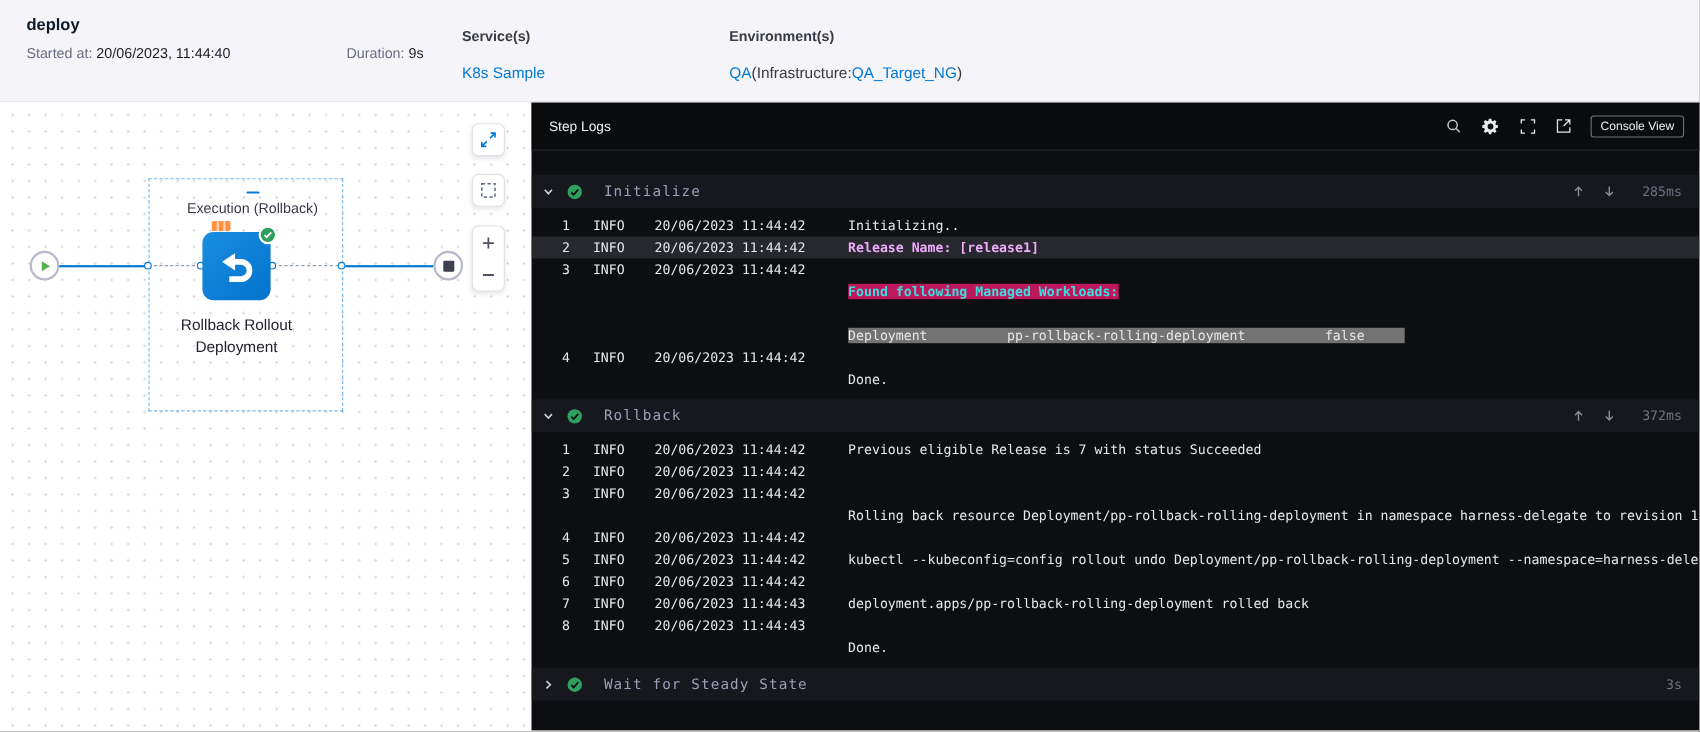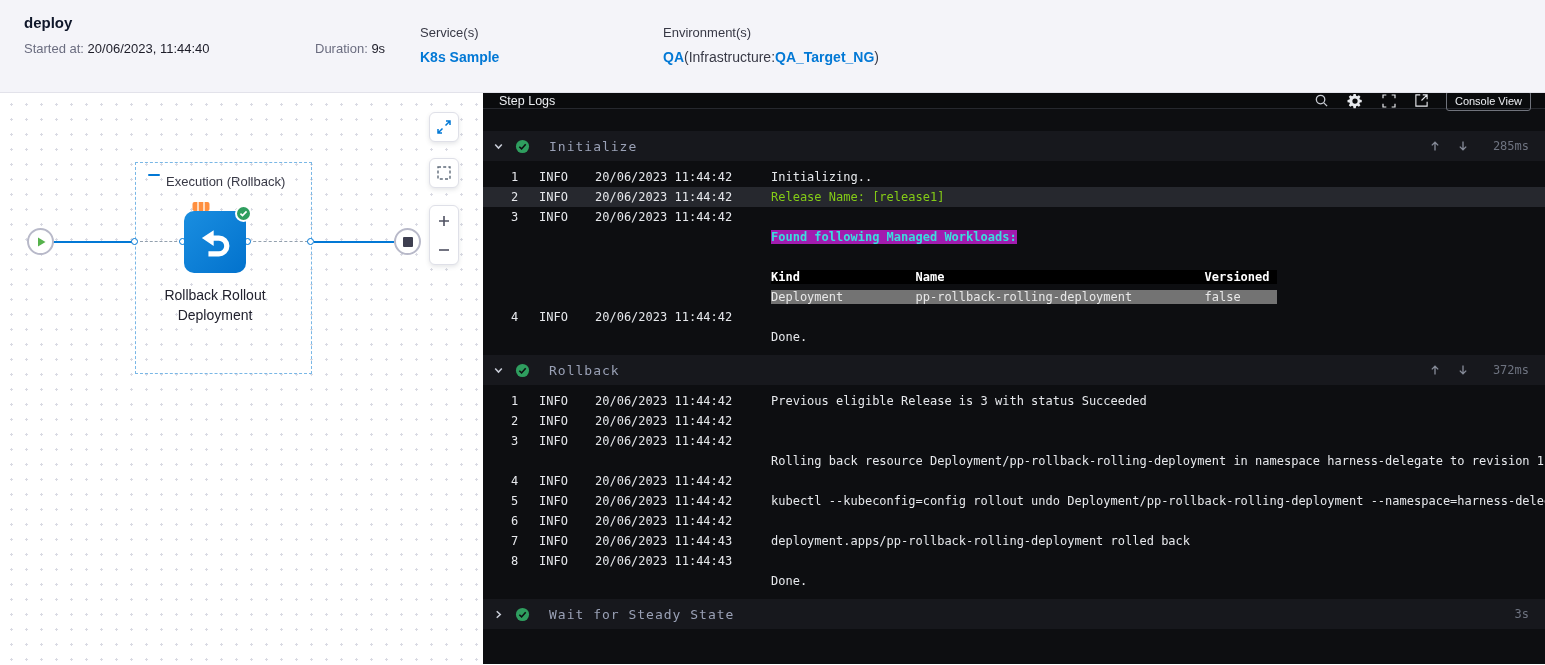--- a/index.html
+++ b/index.html
@@ -8,36 +8,36 @@
 
   
   .top-header { position:relative; width:100%; height:93px; background:#f4f4f9;
     border-bottom:1px solid #e2e2ea; }
   .h-title { position:absolute; left:24px; top:14px; font-size:15px; font-weight:700; color:#0f172a; }
   .h-line { position:absolute; top:41px; font-size:13px; color:#6b6d80; }
   .h-line .val { color:#1c1c28; }
   .h-started { left:24px; }
   .h-duration { left:315px; }
   .h-col { position:absolute; top:25px; }
-  .h-col .lbl { font-size:13px; font-weight:400; color:#383946; display:block; margin-bottom:8px; }
-  .h-col .link { font-size:14px; color:#0278d5; cursor:pointer;font-weight:bold; }
+  .h-col .lbl { font-size:13px; font-weight:700; color:#383946; display:block; margin-bottom:18px; }
+  .h-col .link { font-size:14px; color:#0278d5; cursor:pointer; }
   .h-col .plain { font-size:14px; color:#383946; }
   .h-services { left:420px; }
   .h-env { left:663px; }
 
   
   .main { display:flex; width:100%; height:571px; }
 
   
   .canvas { position:relative; width:483px; height:100%; background:#fff; overflow:hidden;
     background-image:radial-gradient(circle,#d9dae3 1px,transparent 1.3px);
     background-size:15px 15px; background-position:4px 4px; }
   .group-box { position:absolute; left:135px; top:69px; width:177px; height:212px;
     border:1px dashed #79b7e6; }
-  .group-label { display:flex; align-items:flex-start; gap:6px; padding:11px 0 0 12px; }
+  .group-label { display:flex; align-items:center; gap:6px; padding:11px 0 0 12px;flex-direction:column; }
   .group-label .txt { font-size:13px; color:#383946; }
   .minus-glyph { display:inline-block; width:12px; height:2px; background:#0278d5; border-radius:1px; }
 
   .edge { position:absolute; height:0; }
   .edge.solid { border-top:2px solid #0278d5; }
   .edge.dashed { border-top:1px dashed #93a0ae; }
   .port { position:absolute; width:7px; height:7px; border-radius:50%;
     background:#fff; border:1.5px solid #0278d5; }
 
   .node-circle { position:absolute; width:27px; height:27px; border-radius:50%;
@@ -55,21 +55,21 @@
 
   .cv-btn { position:absolute; width:30px; height:30px; background:#fff; border:1px solid #dfe0e8;
     border-radius:6px; display:flex; align-items:center; justify-content:center; cursor:pointer;
     box-shadow:0 2px 4px rgba(96,97,112,.16); }
   .zoom-group { position:absolute; right:24px; top:112px; width:30px; background:#fff;
     border:1px solid #dfe0e8; border-radius:6px; box-shadow:0 2px 4px rgba(96,97,112,.16); }
   .zoom-group .zbtn { width:28px; height:29px; display:flex; align-items:center; justify-content:center; cursor:pointer; }
 
   
   .console { flex:1; height:100%; background:#0d0e11; display:flex; flex-direction:column; min-width:0; }
-  .console-header { height:16px; flex:none; display:flex; align-items:center;
+  .console-header { height:44px; flex:none; display:flex; align-items:center;
     padding:0 14px 0 16px; border-bottom:1px solid #26282e; background:#0a0b0d; }
   .console-title { font-size:12.5px; color:#eceef2; }
   .console-tools { margin-left:auto; display:flex; align-items:center; gap:17px; }
   .tool-icon { display:flex; align-items:center; cursor:pointer; }
   .console-view-btn { font-size:11px; color:#eceef2; border:1px solid #70737c; border-radius:3px;
     padding:3px 8px; background:transparent; cursor:pointer; white-space:nowrap;
     font-family:"Liberation Sans",sans-serif; }
 
   .log-scroll { flex:1; overflow:hidden; padding-top:22px; }
 
@@ -85,22 +85,22 @@
   .arrow { display:flex; cursor:pointer; }
 
   .log-body { padding:6px 0 8px 0; }
   .log-line { display:grid; grid-template-columns:16px 44px 164px 1fr; column-gap:12px;
     padding-left:28px; height:20px; line-height:20px;
     font-family:"DejaVu Sans Mono",monospace; font-size:12px; color:#e6e8ec;
     white-space:pre; overflow:hidden; }
   .log-line.hl-row { background:#26282e; }
   .c-msg { overflow:hidden; }
   .c-msg > span { white-space:pre; }
-  .c-msg.hl > span { color:#84cc16; font-weight:400; }
-  .c-msg.cyan > span { color:#3adede; font-weight:700; background:#a21caf; }
+  .c-msg.hl > span { color:#f0abfc; font-weight:700; }
+  .c-msg.cyan > span { color:#3adede; font-weight:700; background:#be185d; }
   .c-msg.thead > span { color:#ffffff; font-weight:700; background:#000; }
   .c-msg.trow > span { color:#e8e8e8; background:#737373; }
 </style>
 </head>
 <body>
 
 <div class="top-header">
   <div class="h-title">deploy</div>
   <div class="h-line h-started">
     <span>Started at: </span><span class="val">20/06/2023, 11:44:40</span>
@@ -249,21 +249,20 @@
             </span>
             <span class="sec-duration">285ms</span>
           </span>
         </div>
         <div class="log-body">
           <div class="log-line"><span class="c-num">1</span><span class="c-lvl">INFO</span><span class="c-time">20/06/2023 11:44:42</span><span class="c-msg plain"><span>Initializing..</span></span></div>
           <div class="log-line hl-row"><span class="c-num">2</span><span class="c-lvl">INFO</span><span class="c-time">20/06/2023 11:44:42</span><span class="c-msg hl"><span>Release Name: [release1]</span></span></div>
           <div class="log-line"><span class="c-num">3</span><span class="c-lvl">INFO</span><span class="c-time">20/06/2023 11:44:42</span><span class="c-msg plain"><span></span></span></div>
           <div class="log-line"><span class="c-num"></span><span class="c-lvl"></span><span class="c-time"></span><span class="c-msg cyan"><span>Found following Managed Workloads:</span></span></div>
           <div class="log-line"><span class="c-num"></span><span class="c-lvl"></span><span class="c-time"></span><span class="c-msg plain"><span></span></span></div>
-          <div class="log-line"><span class="c-num"></span><span class="c-lvl"></span><span class="c-time"></span><span class="c-msg thead"><span>Kind                Name                                    Versioned </span></span></div>
           <div class="log-line"><span class="c-num"></span><span class="c-lvl"></span><span class="c-time"></span><span class="c-msg trow"><span>Deployment          pp-rollback-rolling-deployment          false     </span></span></div>
           <div class="log-line"><span class="c-num">4</span><span class="c-lvl">INFO</span><span class="c-time">20/06/2023 11:44:42</span><span class="c-msg plain"><span></span></span></div>
           <div class="log-line"><span class="c-num"></span><span class="c-lvl"></span><span class="c-time"></span><span class="c-msg plain"><span>Done.</span></span></div>
         </div>
         <div class="log-section-header">
           <span class="chev">
             <svg width="11" height="11" viewBox="0 0 10 10" fill="none">
               <path d="M2 3.2 L5 6.4 L8 3.2" stroke="#c9cdd8" stroke-width="1.4"></path>
             </svg>
           </span>
@@ -282,21 +281,21 @@
             </span>
             <span class="arrow">
               <svg width="12" height="12" viewBox="0 0 12 12" fill="none">
                 <path d="M6 1.5v8M2.8 6.6 6 9.8l3.2-3.2" stroke="#878c99" stroke-width="1.3"></path>
               </svg>
             </span>
             <span class="sec-duration">372ms</span>
           </span>
         </div>
         <div class="log-body">
-          <div class="log-line"><span class="c-num">1</span><span class="c-lvl">INFO</span><span class="c-time">20/06/2023 11:44:42</span><span class="c-msg plain"><span>Previous eligible Release is 3 with status Succeeded</span></span></div>
+          <div class="log-line"><span class="c-num">1</span><span class="c-lvl">INFO</span><span class="c-time">20/06/2023 11:44:42</span><span class="c-msg plain"><span>Previous eligible Release is 7 with status Succeeded</span></span></div>
           <div class="log-line"><span class="c-num">2</span><span class="c-lvl">INFO</span><span class="c-time">20/06/2023 11:44:42</span><span class="c-msg plain"><span></span></span></div>
           <div class="log-line"><span class="c-num">3</span><span class="c-lvl">INFO</span><span class="c-time">20/06/2023 11:44:42</span><span class="c-msg plain"><span></span></span></div>
           <div class="log-line"><span class="c-num"></span><span class="c-lvl"></span><span class="c-time"></span><span class="c-msg plain"><span>Rolling back resource Deployment/pp-rollback-rolling-deployment in namespace harness-delegate to revision 1</span></span></div>
           <div class="log-line"><span class="c-num">4</span><span class="c-lvl">INFO</span><span class="c-time">20/06/2023 11:44:42</span><span class="c-msg plain"><span></span></span></div>
           <div class="log-line"><span class="c-num">5</span><span class="c-lvl">INFO</span><span class="c-time">20/06/2023 11:44:42</span><span class="c-msg plain"><span>kubectl --kubeconfig=config rollout undo Deployment/pp-rollback-rolling-deployment --namespace=harness-delegate</span></span></div>
           <div class="log-line"><span class="c-num">6</span><span class="c-lvl">INFO</span><span class="c-time">20/06/2023 11:44:42</span><span class="c-msg plain"><span></span></span></div>
           <div class="log-line"><span class="c-num">7</span><span class="c-lvl">INFO</span><span class="c-time">20/06/2023 11:44:43</span><span class="c-msg plain"><span>deployment.apps/pp-rollback-rolling-deployment rolled back</span></span></div>
           <div class="log-line"><span class="c-num">8</span><span class="c-lvl">INFO</span><span class="c-time">20/06/2023 11:44:43</span><span class="c-msg plain"><span></span></span></div>
           <div class="log-line"><span class="c-num"></span><span class="c-lvl"></span><span class="c-time"></span><span class="c-msg plain"><span>Done.</span></span></div>
         </div>

